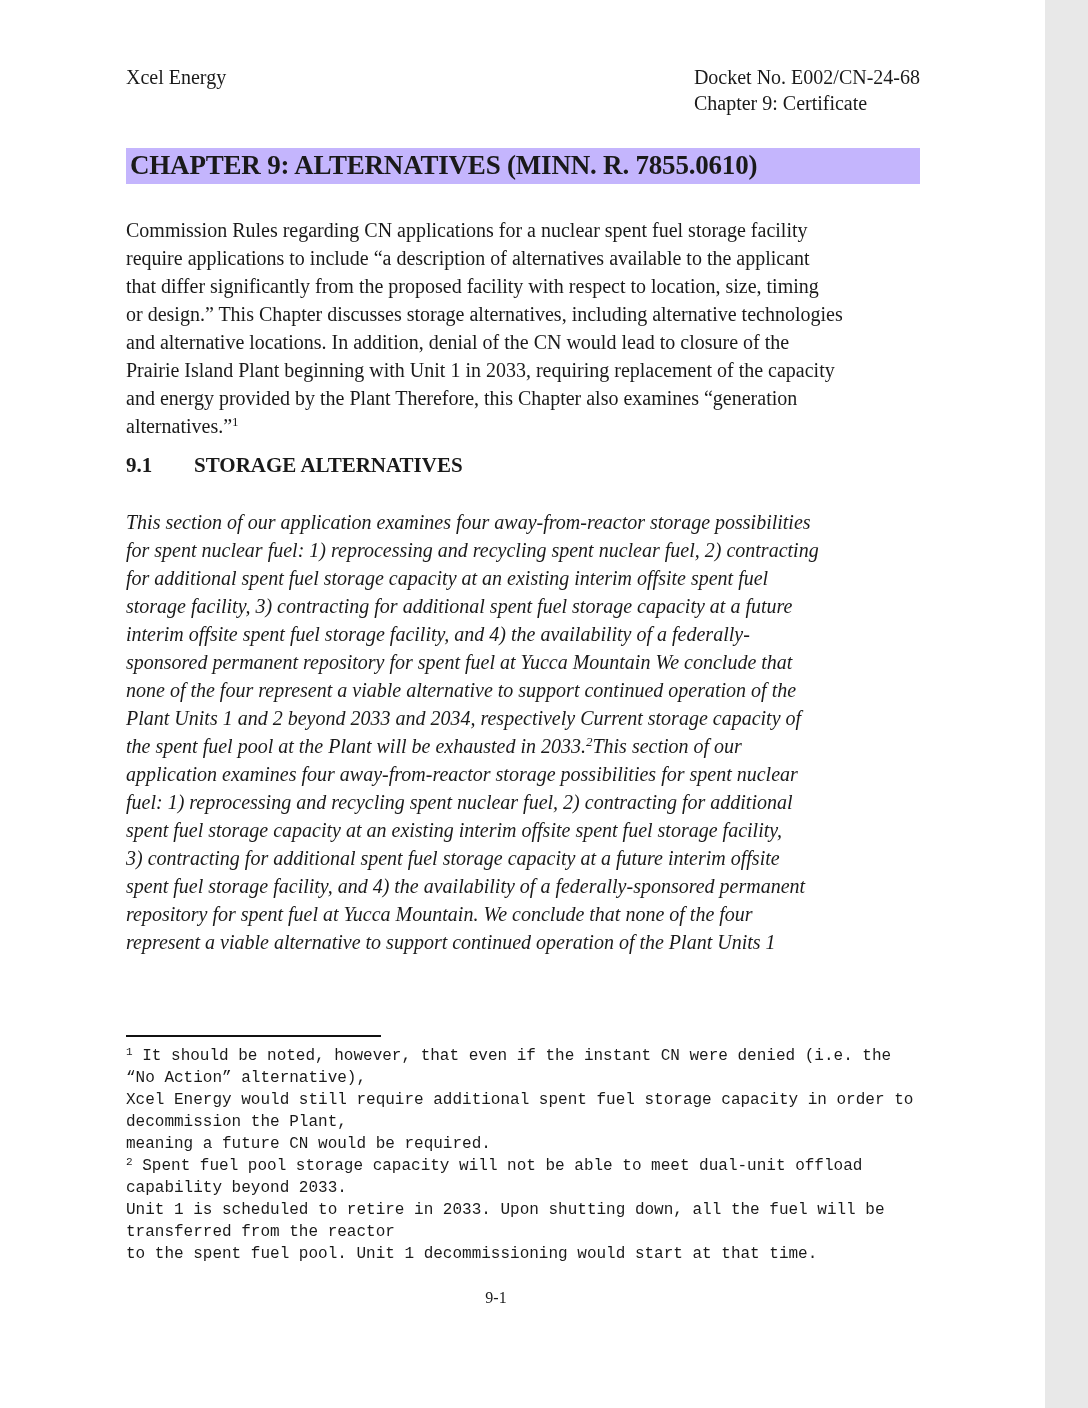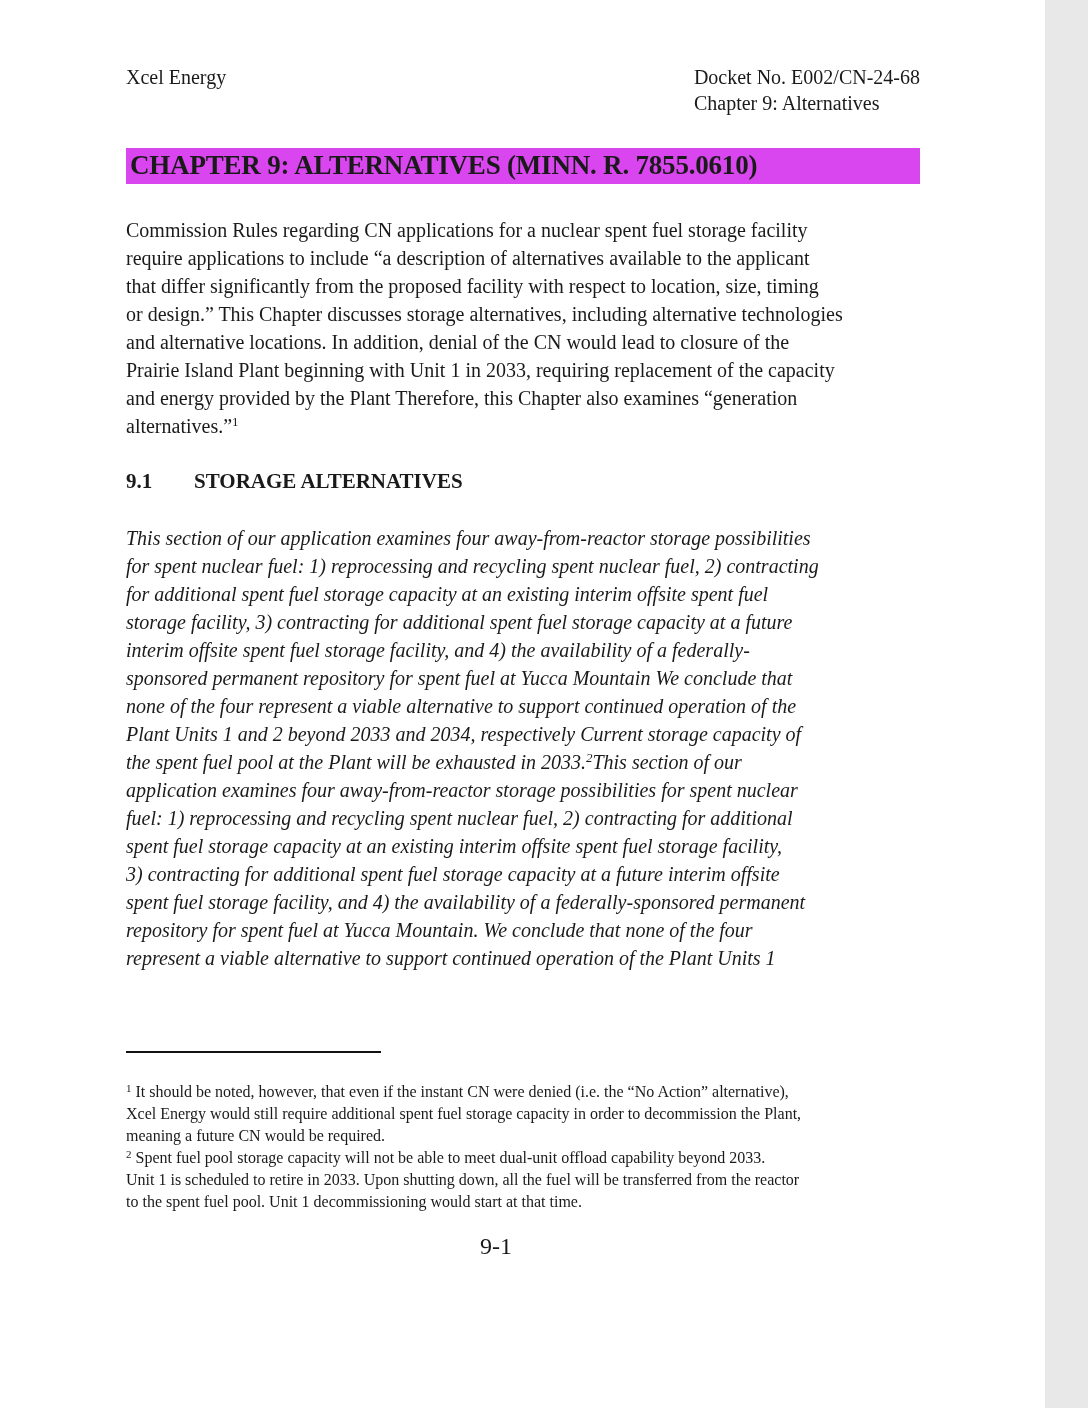--- a/index.html
+++ b/index.html
@@ -43,43 +43,43 @@
     font-size: 13px;
     line-height: 0;
     vertical-align: baseline;
     position: relative;
     top: -7px;
   }
   .section-heading {
     font-size: 21px;
     font-weight: bold;
     line-height: 26px;
-    margin-top: 28px;
+    margin-top: 12px;
     white-space: nowrap;
   }
   .section-heading .sec-num {
     display: inline-block;
     width: 68px;
   }
   .footnotes { margin-top: 79px; }
   .fn-rule {
     width: 255px;
     border-top: 2px solid #111;
   }
-  .fn-list { margin-top: 28px; }
+  .fn-list { margin-top: 8px; font-family: Liberation Mono, monospace; }
   .footnote {
     font-size: 16px;
     line-height: 22px;
     white-space: pre-line;
   }
   .footnote sup.fn-ref { font-size: 11px; top: -5px; }
   .doc-footer {
     margin-top: 20px;
     position: relative;
-    font-size: 24px;
+    font-size: 16px;
     line-height: 26px;
   }
   .page-number {
     text-align: center;
     transform: translateX(-27px);
   }
   .footer-right {
     position: absolute;
     right: 0;
     top: 0;
@@ -89,25 +89,25 @@
 </style>
 </head>
 <body>
 
 <div class="page" style="background: rgb(255, 255, 255); color: rgb(26, 26, 26);">
 
   <div class="doc-header">
     <div>Xcel Energy</div>
     <div class="right">
       <div>Docket No. E002/CN-24-68</div>
-      <div>Chapter 9: Alternatives</div>
+      <div>Chapter 9: Certificate</div>
     </div>
   </div>
 
-  <h1 class="chapter-title" style="background: #d946ef;">CHAPTER 9: ALTERNATIVES (MINN. R. 7855.0610)</h1>
+  <h1 class="chapter-title" style="background: #c4b5fd;">CHAPTER 9: ALTERNATIVES (MINN. R. 7855.0610)</h1>
 
   <p class="body-par par-intro"><span>Commission Rules regarding CN applications for a nuclear spent fuel storage facility
 require applications to include “a description of alternatives available to the applicant
 that differ significantly from the proposed facility with respect to location, size, timing
 or design.” This Chapter discusses storage alternatives, including alternative technologies
 and alternative locations. In addition, denial of the CN would lead to closure of the
 Prairie Island Plant beginning with Unit 1 in 2033, requiring replacement of the capacity
 and energy provided by the Plant Therefore, this Chapter also examines “generation
 alternatives.”</span><sup class="fn-ref">1</sup></p>
 

